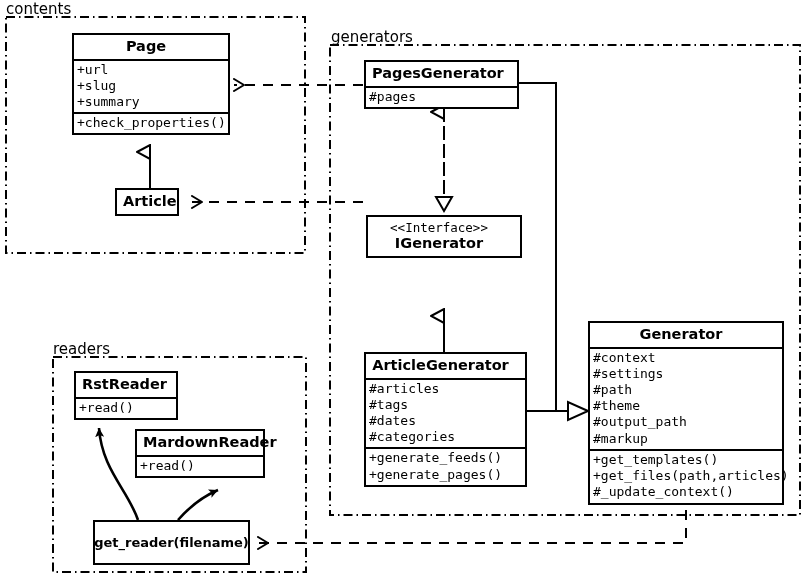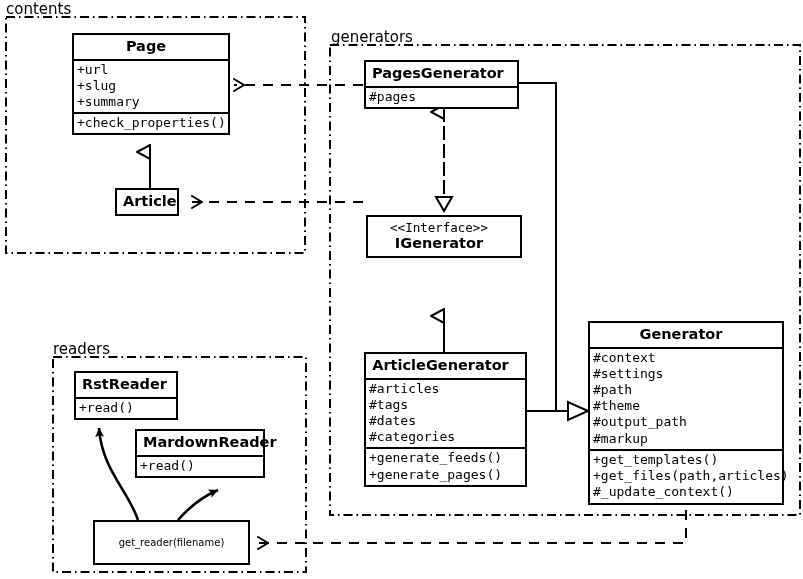--- a/index.html
+++ b/index.html
@@ -60,23 +60,24 @@
     white-space: nowrap;
   }
   .uml-plain {
     position: absolute;
     box-sizing: border-box;
     border: 2px solid #000;
     background: #fff;
     display: flex;
     align-items: center;
     justify-content: center;
-    font-size: 10px;
+    font-size: 13px;
     color: #000;
     z-index: 5;
+    font-weight: bold;
   }
   
   .pkg-label {
     position: absolute;
     font-size: 15px;
     color: #000;
     background: transparent;
     z-index: 6;
     white-space: nowrap;
   }

